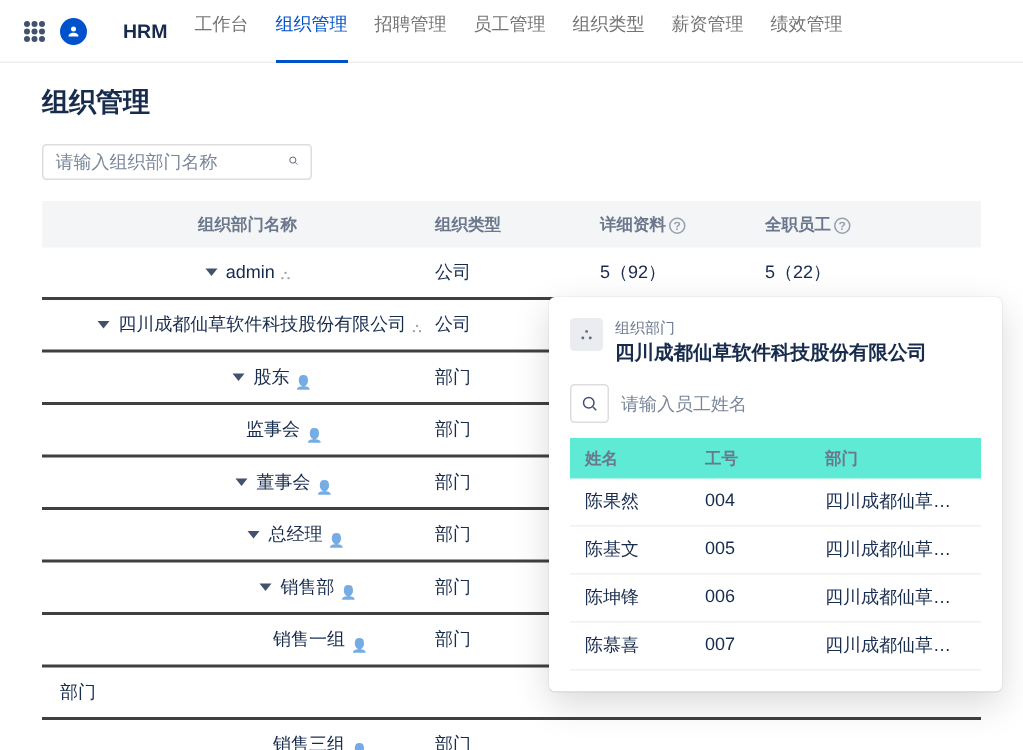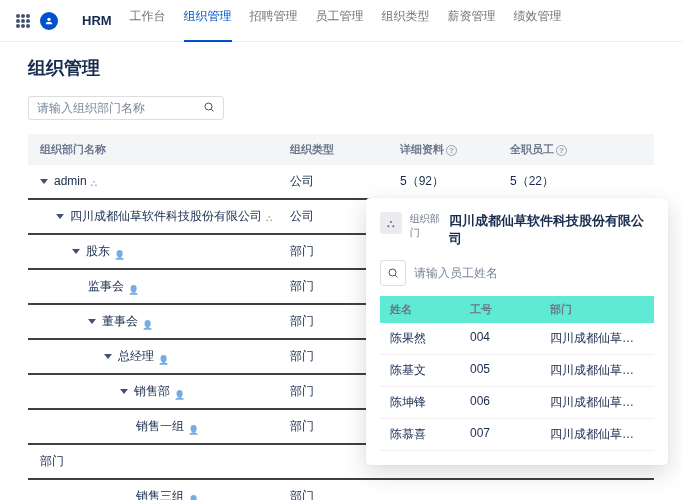--- a/index.html
+++ b/index.html
@@ -9,41 +9,41 @@
 .apps-icon span { background: #42526E; border-radius: 50%; }
 .logo-icon { width: 18px; height: 18px; border-radius: 50%; background: #0052CC; display: flex; align-items: center; justify-content: center; margin-left: 4px; }
 .logo-icon svg { width: 10px; height: 10px; }
 .app-name { font-weight: 600; font-size: 13px; color: #172B4D; margin-right: 12px; margin-left: 18px; }
 .nav-tabs { display: flex; gap: 18px; }
 .nav-tab { font-size: 12px; color: #737373; cursor: pointer; padding-bottom: 8px; position: relative; }
 .nav-tab.active { color: #0052CC; }
 .nav-tab.active::after { content: ''; position: absolute; left: 0; right: 0; bottom: -9px; height: 2px; background: #0052CC; }
 .main { padding: 14px 28px; }
 .page-title { font-size: 18px; font-weight: 600; margin-bottom: 16px; }
-.search-box { display: flex; border: 1px solid #ddd; border-radius: 3px; padding: 4px 8px; width: 196px; margin-bottom: 14px; }
+.search-box { display: flex; border: 1px solid #ddd; border-radius: 3px; padding: 4px 8px; width: 180px; margin-bottom: 14px; }
 .search-box input { border: none; outline: none; font-size: 12px; flex: 1; color: #555; }
 .search-box input::placeholder { color: #7A869A; }
 .search-icon { width: 12px; height: 12px; color: #42526E; }
 .table { width: 100%; }
 .thead { display: flex; background: #F4F5F7; padding: 8px 12px; font-size: 11px; font-weight: 600; color: #6B778C; }
-.col-name { flex: 0 0 250px; }
+.col-name { flex: 0 0 250px; text-align: center; }
 .col-type { flex: 0 0 110px; }
 .col-active { flex: 0 0 110px; }
 .col-total { flex: 1; }
 .help-icon { display: inline-flex; width: 11px; height: 11px; border-radius: 50%; border: 1px solid #97A0AF; color: #97A0AF; align-items: center; justify-content: center; font-size: 8px; margin-left: 2px; vertical-align: middle; }
 .row { display: flex; padding: 8px 12px; border-bottom: 2px solid #404040; font-size: 12px; align-items: center; }
 .caret { display: inline-block; width: 0; height: 0; border-left: 4px solid transparent; border-right: 4px solid transparent; border-top: 5px solid #42526E; margin-right: 6px; vertical-align: middle; }
 .user-icon { display: inline-block; width: 10px; height: 10px; margin-left: 4px; vertical-align: middle; opacity: 0.6; }
 .user-icon::before { content: '👤'; font-size: 9px; }
 .org-icon { display: inline-block; margin-left: 4px; vertical-align: middle; opacity: 0.6; }
 .org-icon::before { content: '⛬'; font-size: 9px; color: #666; }
 .panel { position: absolute; right: 14px; top: 198px; width: 302px; background: #fff; border-radius: 4px; box-shadow: 0 8px 24px rgba(0,0,0,0.15), 0 0 1px rgba(0,0,0,0.2); padding: 14px; z-index: 10; }
 .panel-head { display: flex; gap: 8px; margin-bottom: 12px; }
 .panel-head-icon { width: 22px; height: 22px; border-radius: 3px; background: #EBECF0; display: flex; align-items: center; justify-content: center; font-size: 11px; color: #5E6C84; }
-.panel-head-txt { display: flex; }
+.panel-head-txt { display: flex; flex-direction: column; }
 .panel-sub { font-size: 10px; color: #6B778C; }
 .panel-title { font-size: 13px; font-weight: 600; }
 .panel-tabs { display: flex; gap: 16px; font-size: 12px; border-bottom: 1px solid #eee; margin-bottom: 10px; }
 .panel-tab { padding-bottom: 6px; color: #42526E; cursor: pointer; position: relative; }
 .panel-tab.active { color: #0052CC; }
 .panel-tab.active::after { content: ''; position: absolute; left: 0; right: 0; bottom: -1px; height: 2px; background: #0052CC; }
 .panel-search { display: flex; align-items: center; gap: 8px; margin-bottom: 10px; }
 .panel-search .sbtn { width: 26px; height: 26px; border: 1px solid #ddd; border-radius: 3px; display: flex; align-items: center; justify-content: center; }
 .panel-search input { border: none; outline: none; font-size: 12px; flex: 1; }
 .panel-search input::placeholder { color: #7A869A; }

